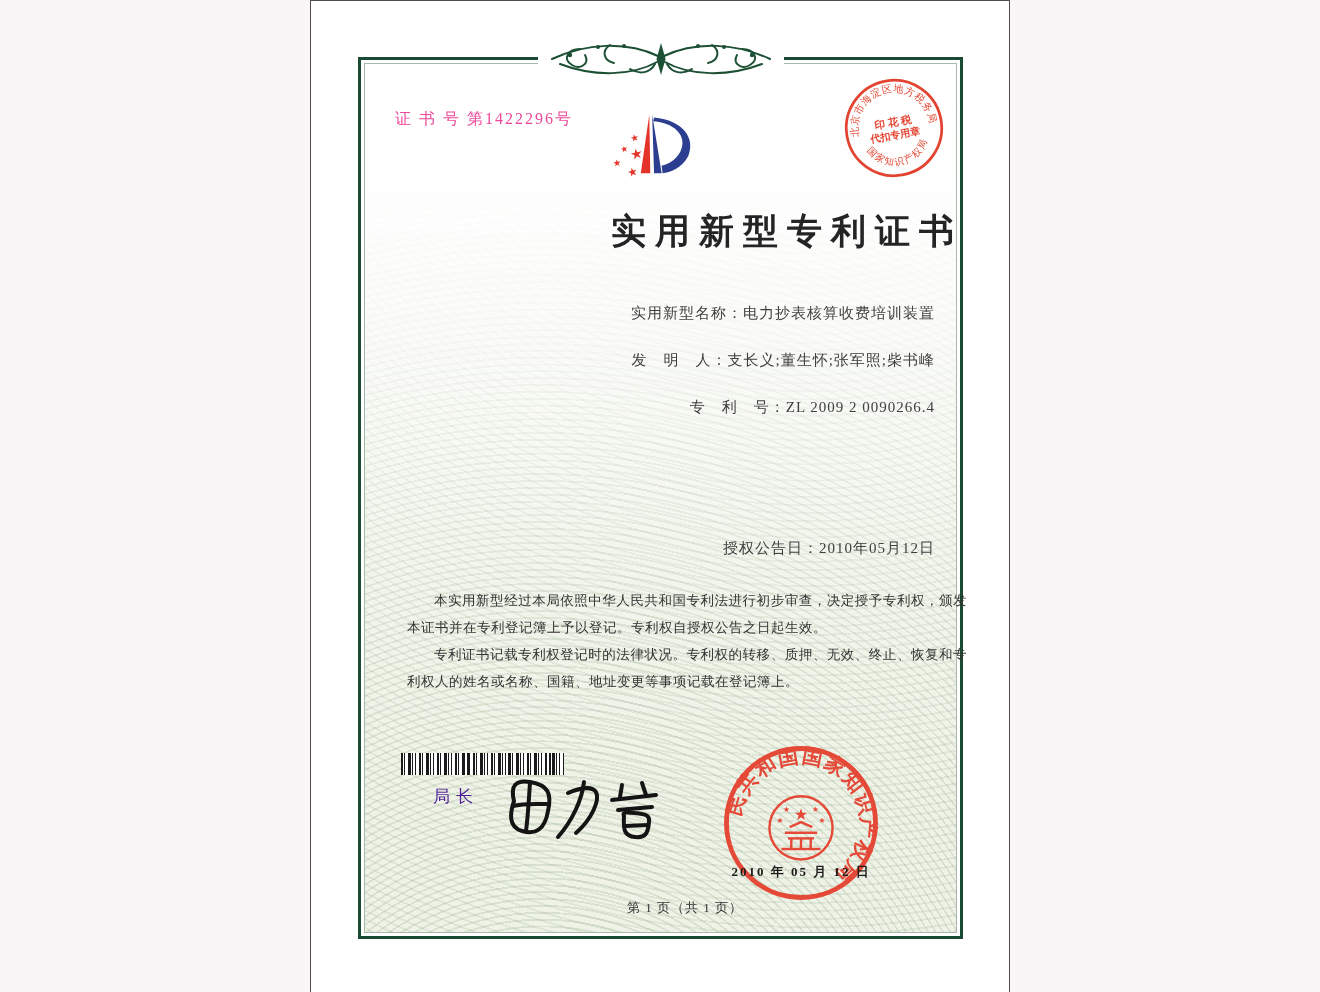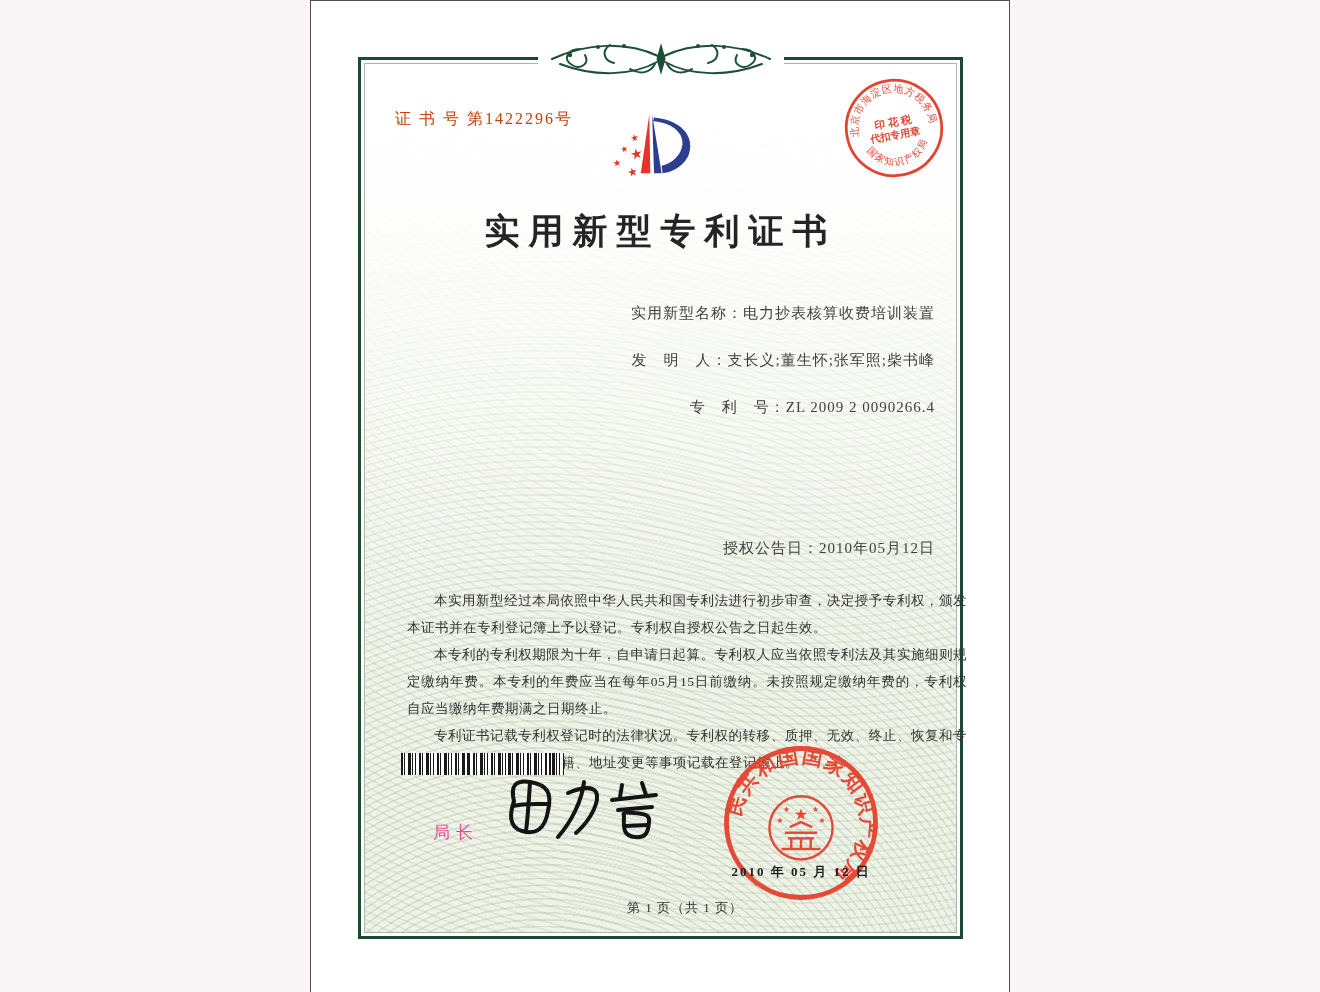--- a/index.html
+++ b/index.html
@@ -27,27 +27,27 @@
       repeating-radial-gradient(90% 70% at 30% 135%, rgba(140,166,130,.24) 0 1.6px, rgba(255,255,255,0) 1.6px 6px),
       repeating-radial-gradient(95% 75% at 75% -40%, rgba(140,166,130,.18) 0 1.6px, rgba(255,255,255,0) 1.6px 7px),
       #eef2e6;
   }
   .ornament{
     position:absolute;left:50%;top:-23px;transform:translateX(-50%);
     background:#ffffff;padding:0 8px;line-height:0;
   }
   .cert-no{
     position:absolute;left:84px;top:108px;
-    font-size:16px;letter-spacing:2px;color:#c2410c;white-space:pre;
+    font-size:16px;letter-spacing:2px;color:#ec4899;white-space:pre;
   }
   .logo{position:absolute;left:296px;top:106px;width:96px;height:90px;}
   .tax-stamp{position:absolute;left:530px;top:74px;width:106px;height:106px;transform:rotate(-10deg);opacity:.95;}
   .title{
     position:absolute;left:47px;top:207px;width:605px;
-    text-align:center;font-size:35px;font-weight:700;letter-spacing:9px;color:#242424;
+    text-align:right;font-size:35px;font-weight:700;letter-spacing:9px;color:#242424;
   }
   .field{position:absolute;left:84px;width:540px;font-size:15px;color:#404040;white-space:pre;text-align:right;}
   .field .lab{letter-spacing:1px;}
   .field .val{letter-spacing:1px;}
   .f0{top:303px}.f1{top:350px}.f2{top:397px}.f3{top:445px}.f4{top:492px}.f5{top:538px}
   .bodytext{position:absolute;left:96px;top:586px;width:560px;}
   .bodytext p{
     margin:0;font-size:13.5px;line-height:27px;color:#333;
     text-indent:2em;text-align:justify;letter-spacing:.5px;
   }
@@ -56,22 +56,22 @@
     background:
       repeating-linear-gradient(90deg, rgba(255,255,255,0) 0 23px, #ffffff 23px 25px, #1a1a1a 25px 27px, rgba(255,255,255,0) 27px 41px),
       repeating-linear-gradient(90deg,
         #1a1a1a 0 2px, #ffffff 2px 3px,
         #1a1a1a 3px 4px, #ffffff 4px 7px,
         #1a1a1a 7px 10px, #ffffff 10px 11px,
         #1a1a1a 11px 12px, #ffffff 12px 14px,
         #1a1a1a 14px 15px, #ffffff 15px 18px);
   }
   .signer-label{
-    position:absolute;left:122px;top:820px;
-    font-size:17px;letter-spacing:6px;color:#ec4899;
+    position:absolute;left:122px;top:784px;
+    font-size:17px;letter-spacing:6px;color:#4c1d95;
   }
   .signature{position:absolute;left:183px;top:768px;width:178px;height:92px;}
   .seal{position:absolute;left:409px;top:741px;width:162px;height:162px;z-index:2;}
   .seal-date{
     position:absolute;left:399px;top:862px;width:182px;z-index:3;
     text-align:center;font-size:13px;font-weight:700;letter-spacing:2px;color:#1e1c1a;white-space:pre;
   }
   .footer{
     position:absolute;left:47px;top:898px;width:654px;
     text-align:center;font-size:13px;color:#333;letter-spacing:1px;
@@ -136,21 +136,20 @@
 
   <div class="title">实用新型专利证书</div>
 
   <div class="field f0"><span class="lab">实用新型名称：</span><span class="val">电力抄表核算收费培训装置</span></div>
   <div class="field f1"><span class="lab">发　明　人：</span><span class="val">支长义;董生怀;张军照;柴书峰</span></div>
   <div class="field f2"><span class="lab">专　利　号：</span><span class="val">ZL 2009 2 0090266.4</span></div>
   <div class="field f5"><span class="lab">授权公告日：</span><span class="val">2010年05月12日</span></div>
 
   <div class="bodytext">
     <p>本实用新型经过本局依照中华人民共和国专利法进行初步审查，决定授予专利权，颁发本证书并在专利登记簿上予以登记。专利权自授权公告之日起生效。</p>
-    <p>本专利的专利权期限为十年，自申请日起算。专利权人应当依照专利法及其实施细则规定缴纳年费。本专利的年费应当在每年05月15日前缴纳。未按照规定缴纳年费的，专利权自应当缴纳年费期满之日期终止。</p>
     <p>专利证书记载专利权登记时的法律状况。专利权的转移、质押、无效、终止、恢复和专利权人的姓名或名称、国籍、地址变更等事项记载在登记簿上。</p>
   </div>
 
   <div class="barcode"></div>
 
   <div class="signer-label">局长</div>
 
   <div class="signature">
     <svg width="178" height="92" viewBox="0 0 178 92" aria-label="田力普">
       <g stroke="#141414" fill="none" stroke-width="4" stroke-linecap="round" stroke-linejoin="round">

